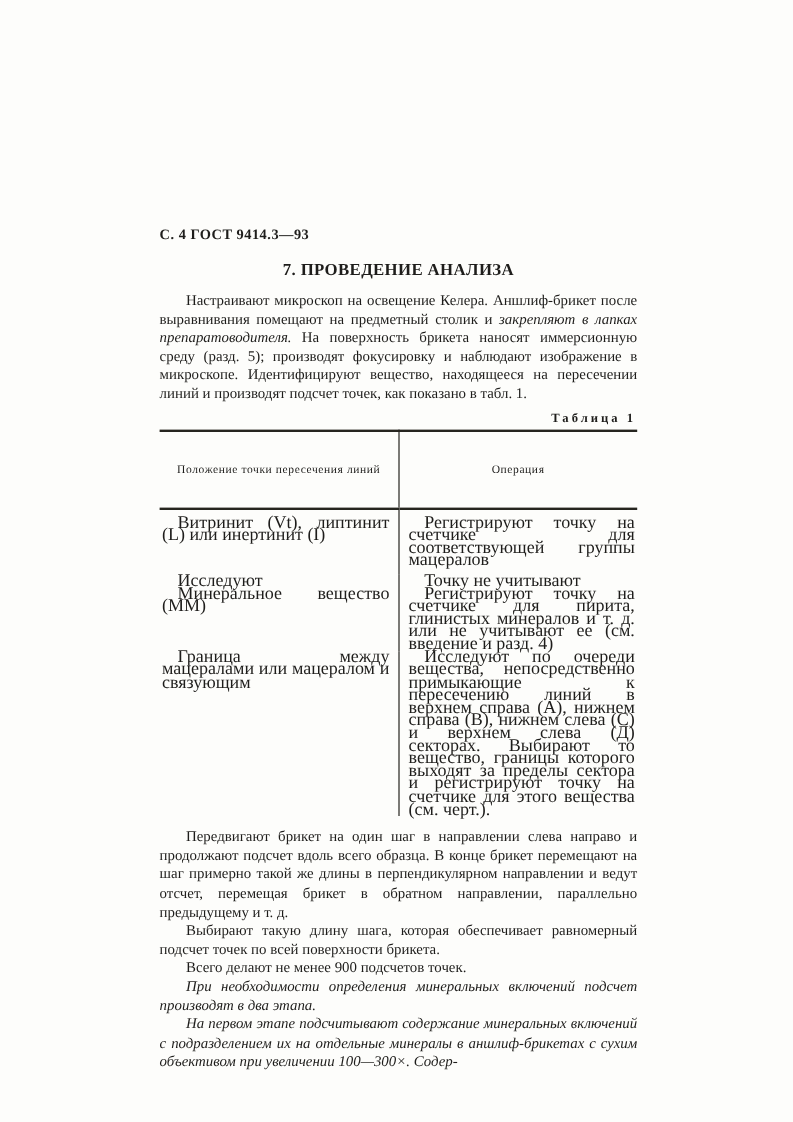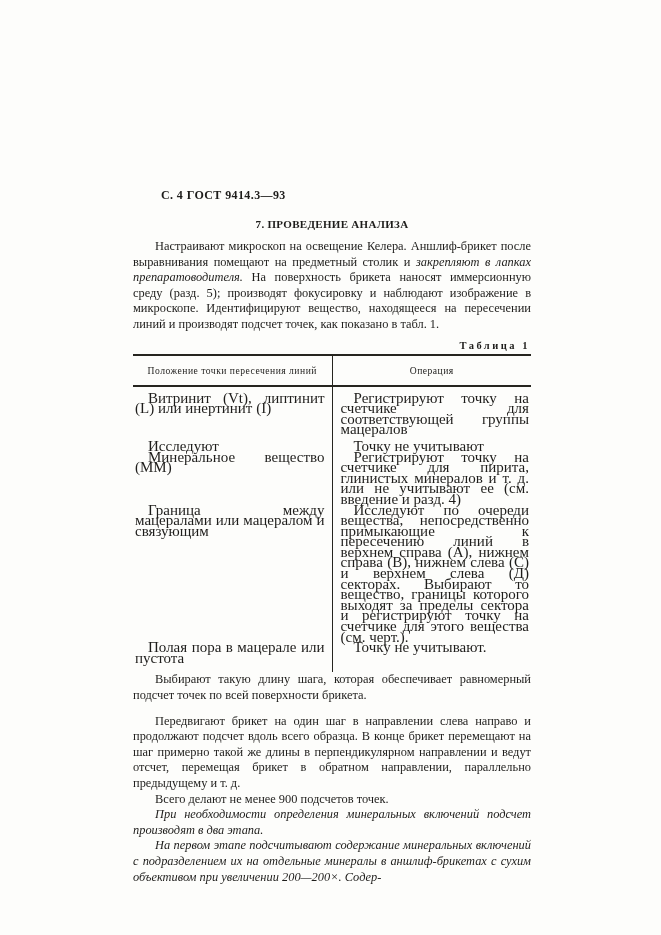--- a/index.html
+++ b/index.html
@@ -20,27 +20,26 @@
   .content {
     position: absolute;
     left: 133px;
     top: 188px;
     width: 398px;
   }
   .running-header {
     font-weight: bold;
     font-size: 12px;
     letter-spacing: 0.4px;
-    margin-left: 28px;
   }
   .section-title {
     margin: 15px 0 9px 0;
     text-align: center;
     font-weight: bold;
-    font-size: 11px;
+    font-size: 14px;
     letter-spacing: 0.3px;
   }
   .para {
     margin: 0;
     font-size: 12.4px;
     line-height: 15.6px;
     text-align: justify;
     text-indent: 22px;
   }
   .para.italic { font-style: italic; }
@@ -59,21 +58,21 @@
     table-layout: fixed;
   }
   table.analysis th {
     width: 51%;
     border-bottom: 2px solid #26251f;
     font-weight: normal;
     font-size: 9.6px;
     line-height: 11px;
     letter-spacing: 0.5px;
     text-align: center;
-    padding: 9px 4px;
+    padding: 26px 4px;
   }
   table.analysis th:first-child,
   table.analysis td:first-child {
     border-right: 1px solid #26251f;
   }
   table.analysis td {
     vertical-align: top;
     font-size: 15px;
     line-height: 10.6px;
     text-align: justify;
@@ -117,27 +116,23 @@
           <td>Точку не учитывают</td>
         </tr>
         <tr>
           <td>Минеральное вещество (ММ)</td>
           <td>Регистрируют точку на счетчике для пирита, глинистых минералов и т. д. или не учитывают ее (см. введение и разд. 4)</td>
         </tr>
         <tr>
           <td>Граница между мацералами или мацералом и связующим</td>
           <td>Исследуют по очереди вещества, непосредственно примыкающие к пересечению линий в верхнем справа (А), нижнем справа (В), нижнем слева (С) и верхнем слева (Д) секторах. Выбирают то вещество, границы которого выходят за пределы сектора и регистрируют точку на счетчике для этого вещества (см. черт.).</td>
         </tr>
-        <tr class="last-row">
-          <td>Полая пора в мацерале или пустота</td>
-          <td>Точку не учитывают.</td>
-        </tr>
       </tbody>
     </table>
 
+    <p class="para after-table">Передвигают брикет на один шаг в направлении слева направо и продолжают подсчет вдоль всего образца. В конце брикет перемещают на шаг примерно такой же длины в перпендикулярном направлении и ведут отсчет, перемещая брикет в обратном направлении, параллельно предыдущему и т. д.</p>
     <p class="para">Выбирают такую длину шага, которая обеспечивает равномерный подсчет точек по всей поверхности брикета.</p>
-    <p class="para after-table">Передвигают брикет на один шаг в направлении слева направо и продолжают подсчет вдоль всего образца. В конце брикет перемещают на шаг примерно такой же длины в перпендикулярном направлении и ведут отсчет, перемещая брикет в обратном направлении, параллельно предыдущему и т. д.</p>
     <p class="para">Всего делают не менее 900 подсчетов точек.</p>
     <p class="para italic">При необходимости определения минеральных включений подсчет производят в два этапа.</p>
-    <p class="para italic">На первом этапе подсчитывают содержание минеральных включений с подразделением их на отдельные минералы в аншлиф-брикетах с сухим объективом при увеличении 200—200×. Содер-</p>
+    <p class="para italic">На первом этапе подсчитывают содержание минеральных включений с подразделением их на отдельные минералы в аншлиф-брикетах с сухим объективом при увеличении 100—300×. Содер-</p>
 
   </div>
 </div>
 
 </body></html>

